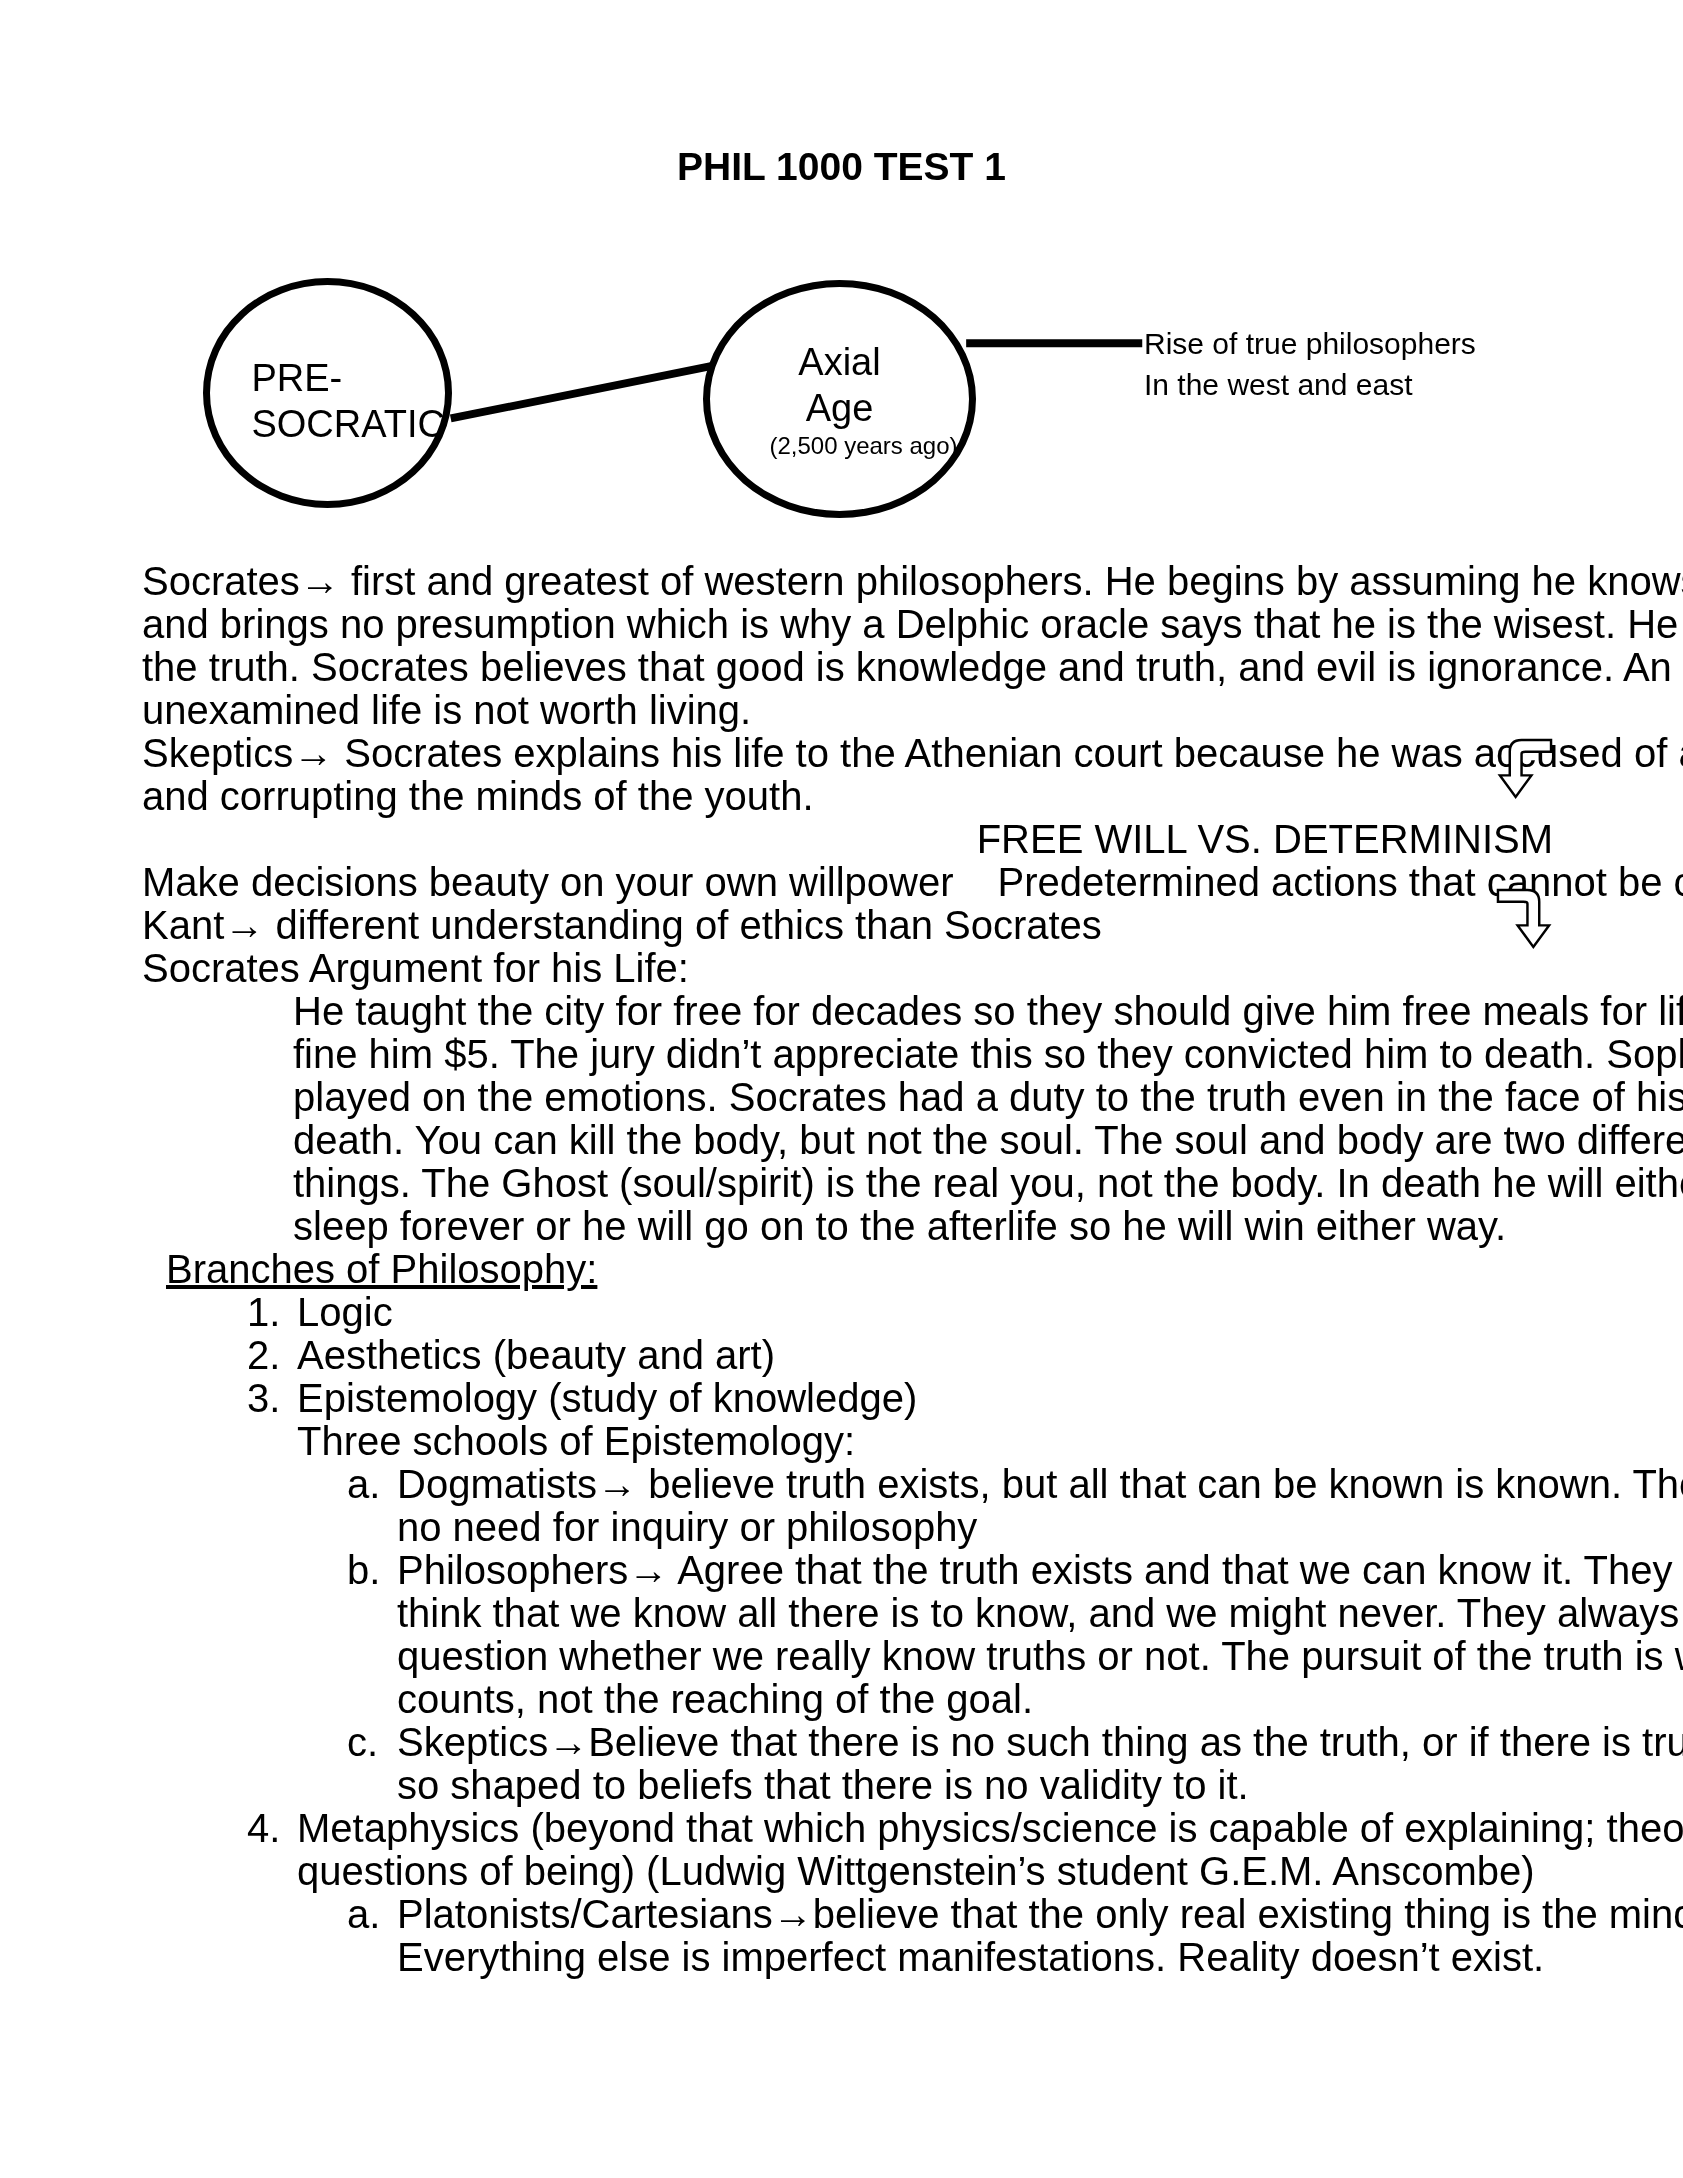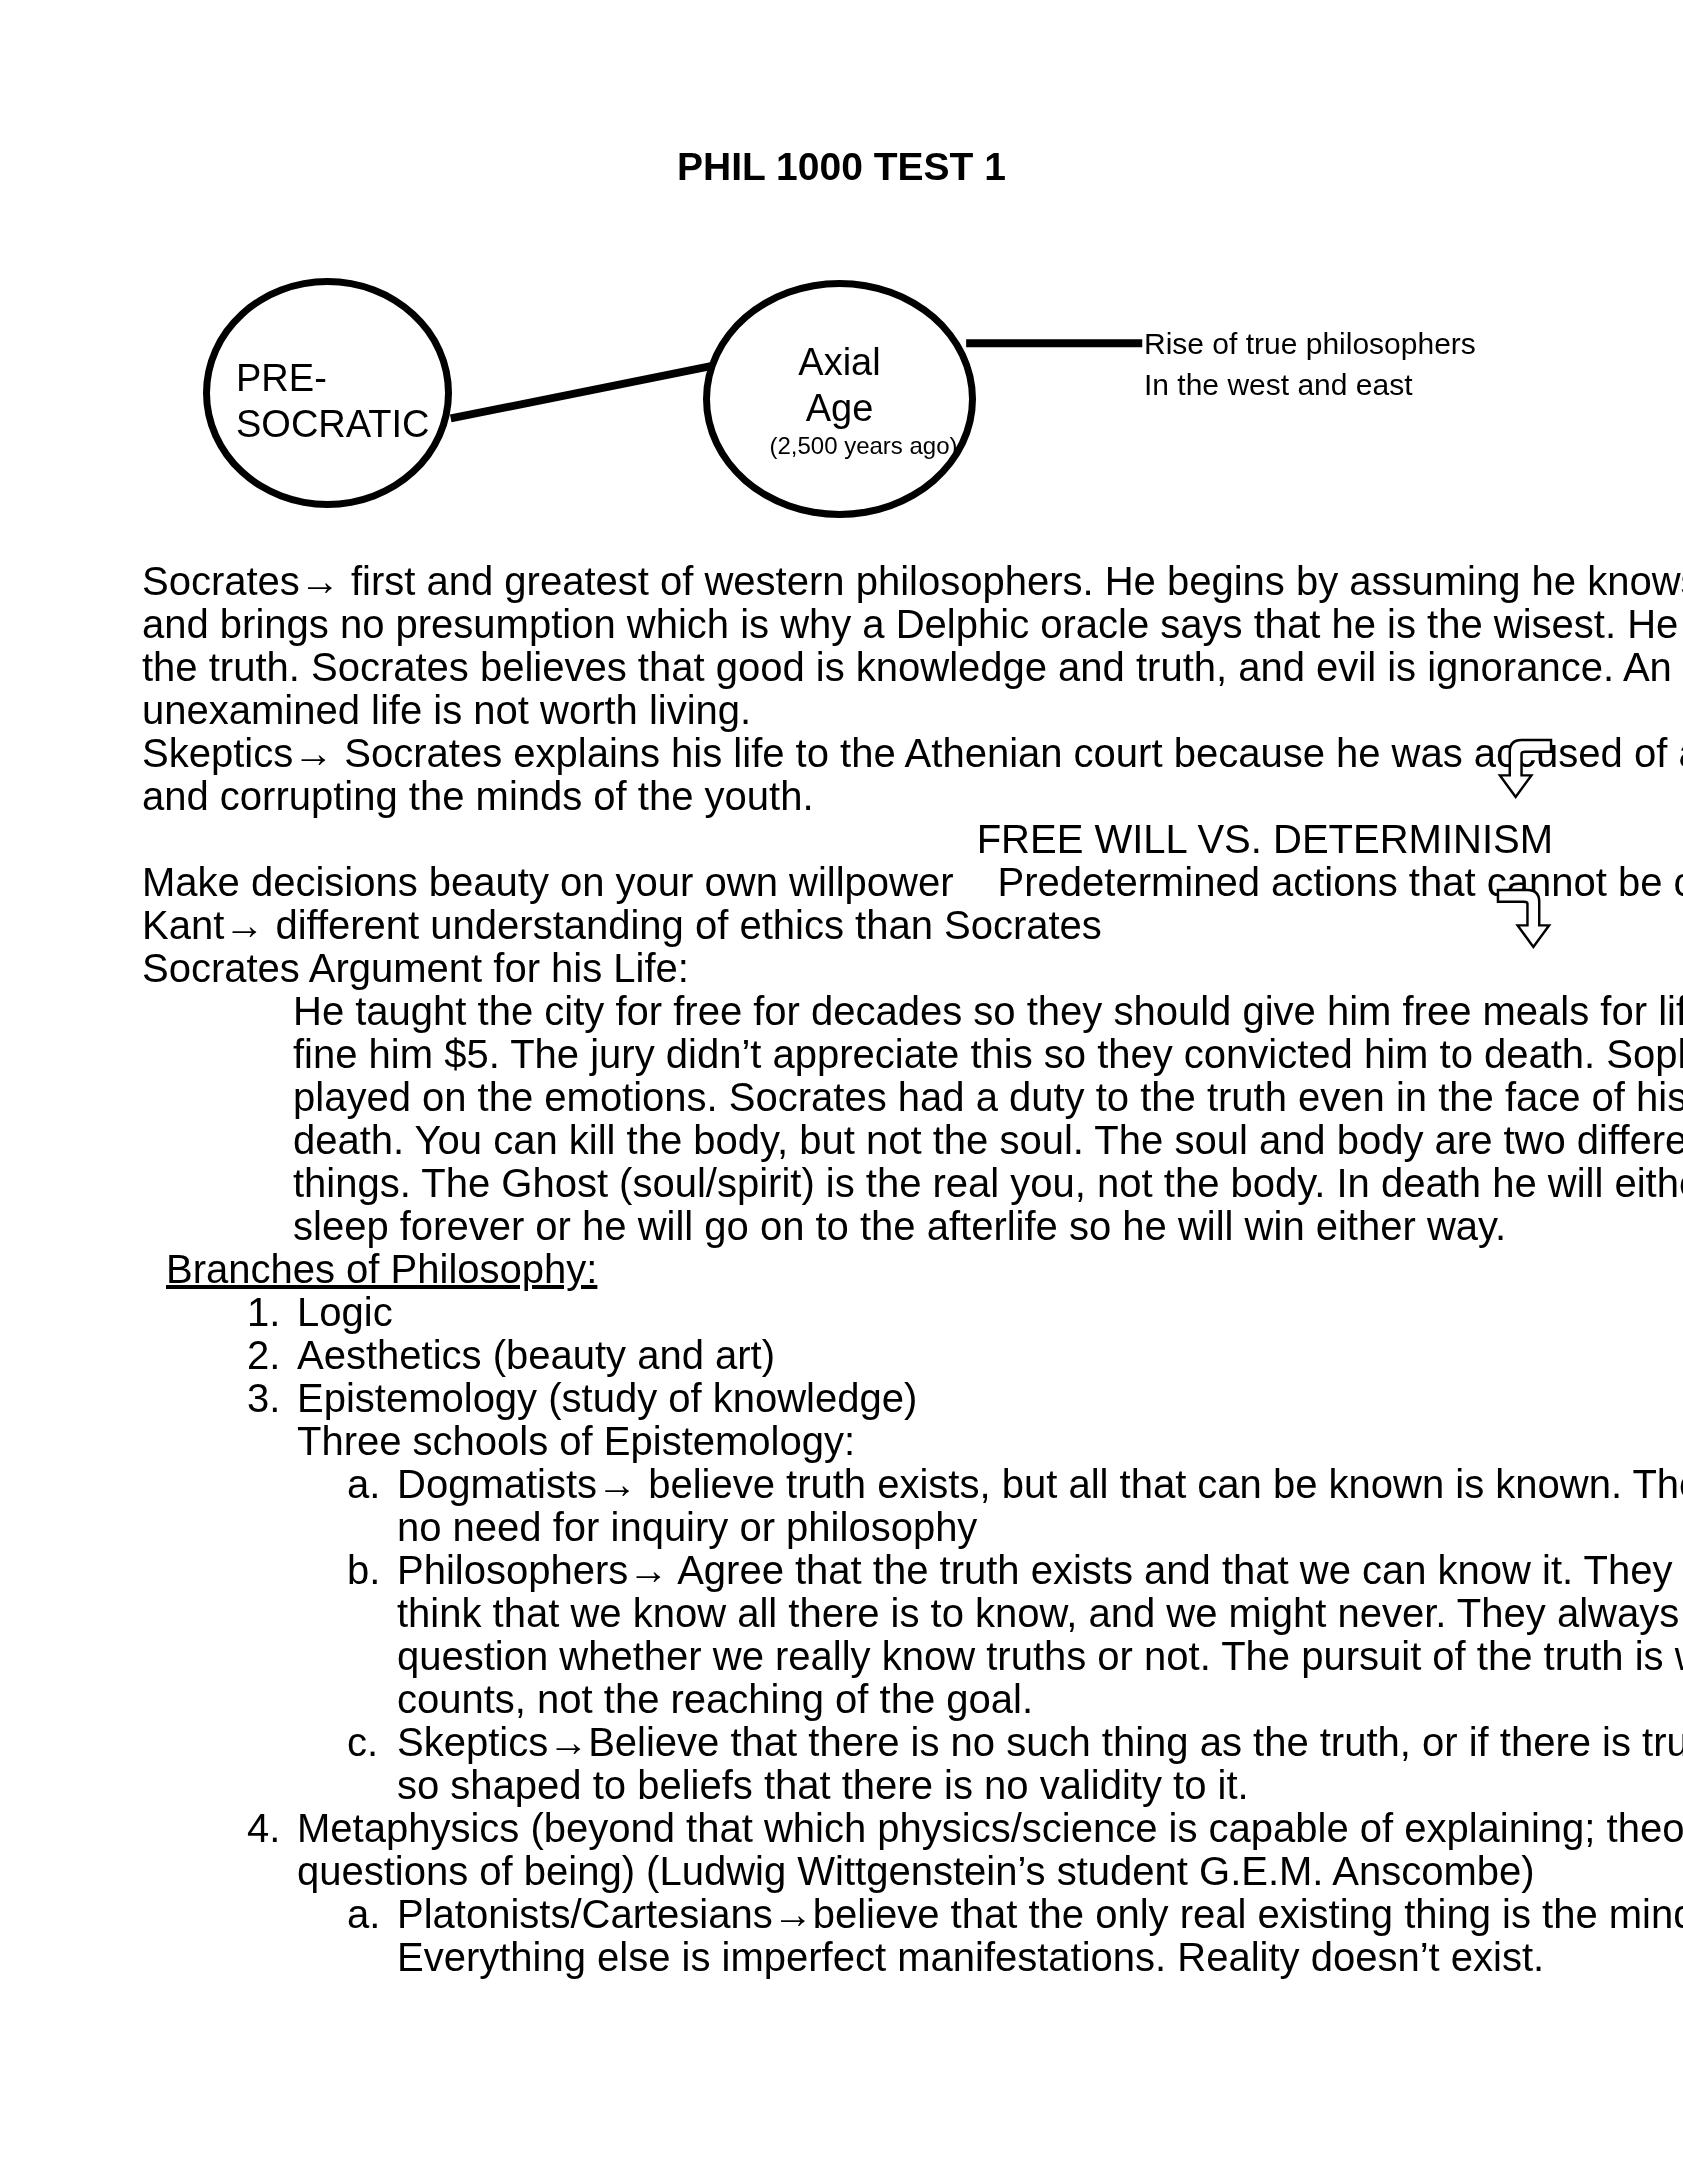--- a/index.html
+++ b/index.html
@@ -21,21 +21,21 @@
   }
   .connectors { position:absolute; left:0; top:0; }
   .ellipse {
     position:absolute;
     border:7px solid #000;
     border-radius:50%;
     background:#fff;
     display:flex; flex-direction:column;
     align-items:center; justify-content:center;
   }
-  .ellipse.left-node { left:203px; top:278px; width:249px; height:230px; align-items:flex-start; }
+  .ellipse.left-node { left:203px; top:278px; width:249px; height:230px; align-items:flex-end; }
   .ellipse.right-node { left:703px; top:280px; width:273px; height:238px; }
   .ellipse-label { font-size:38px; line-height:46px; }
   .left-label { padding-left:26px; text-align:left; transform:translateY(8px); }
   .right-label { text-align:center; transform:translateY(2px); }
   .ellipse-sub { font-size:24px; line-height:30px; text-align:center; margin-top:2px;margin-left:48px; }
   .annotation {
     position:absolute; left:1144px; top:323px;
     font-size:30px; line-height:41px;
     white-space:pre-line;
   }

